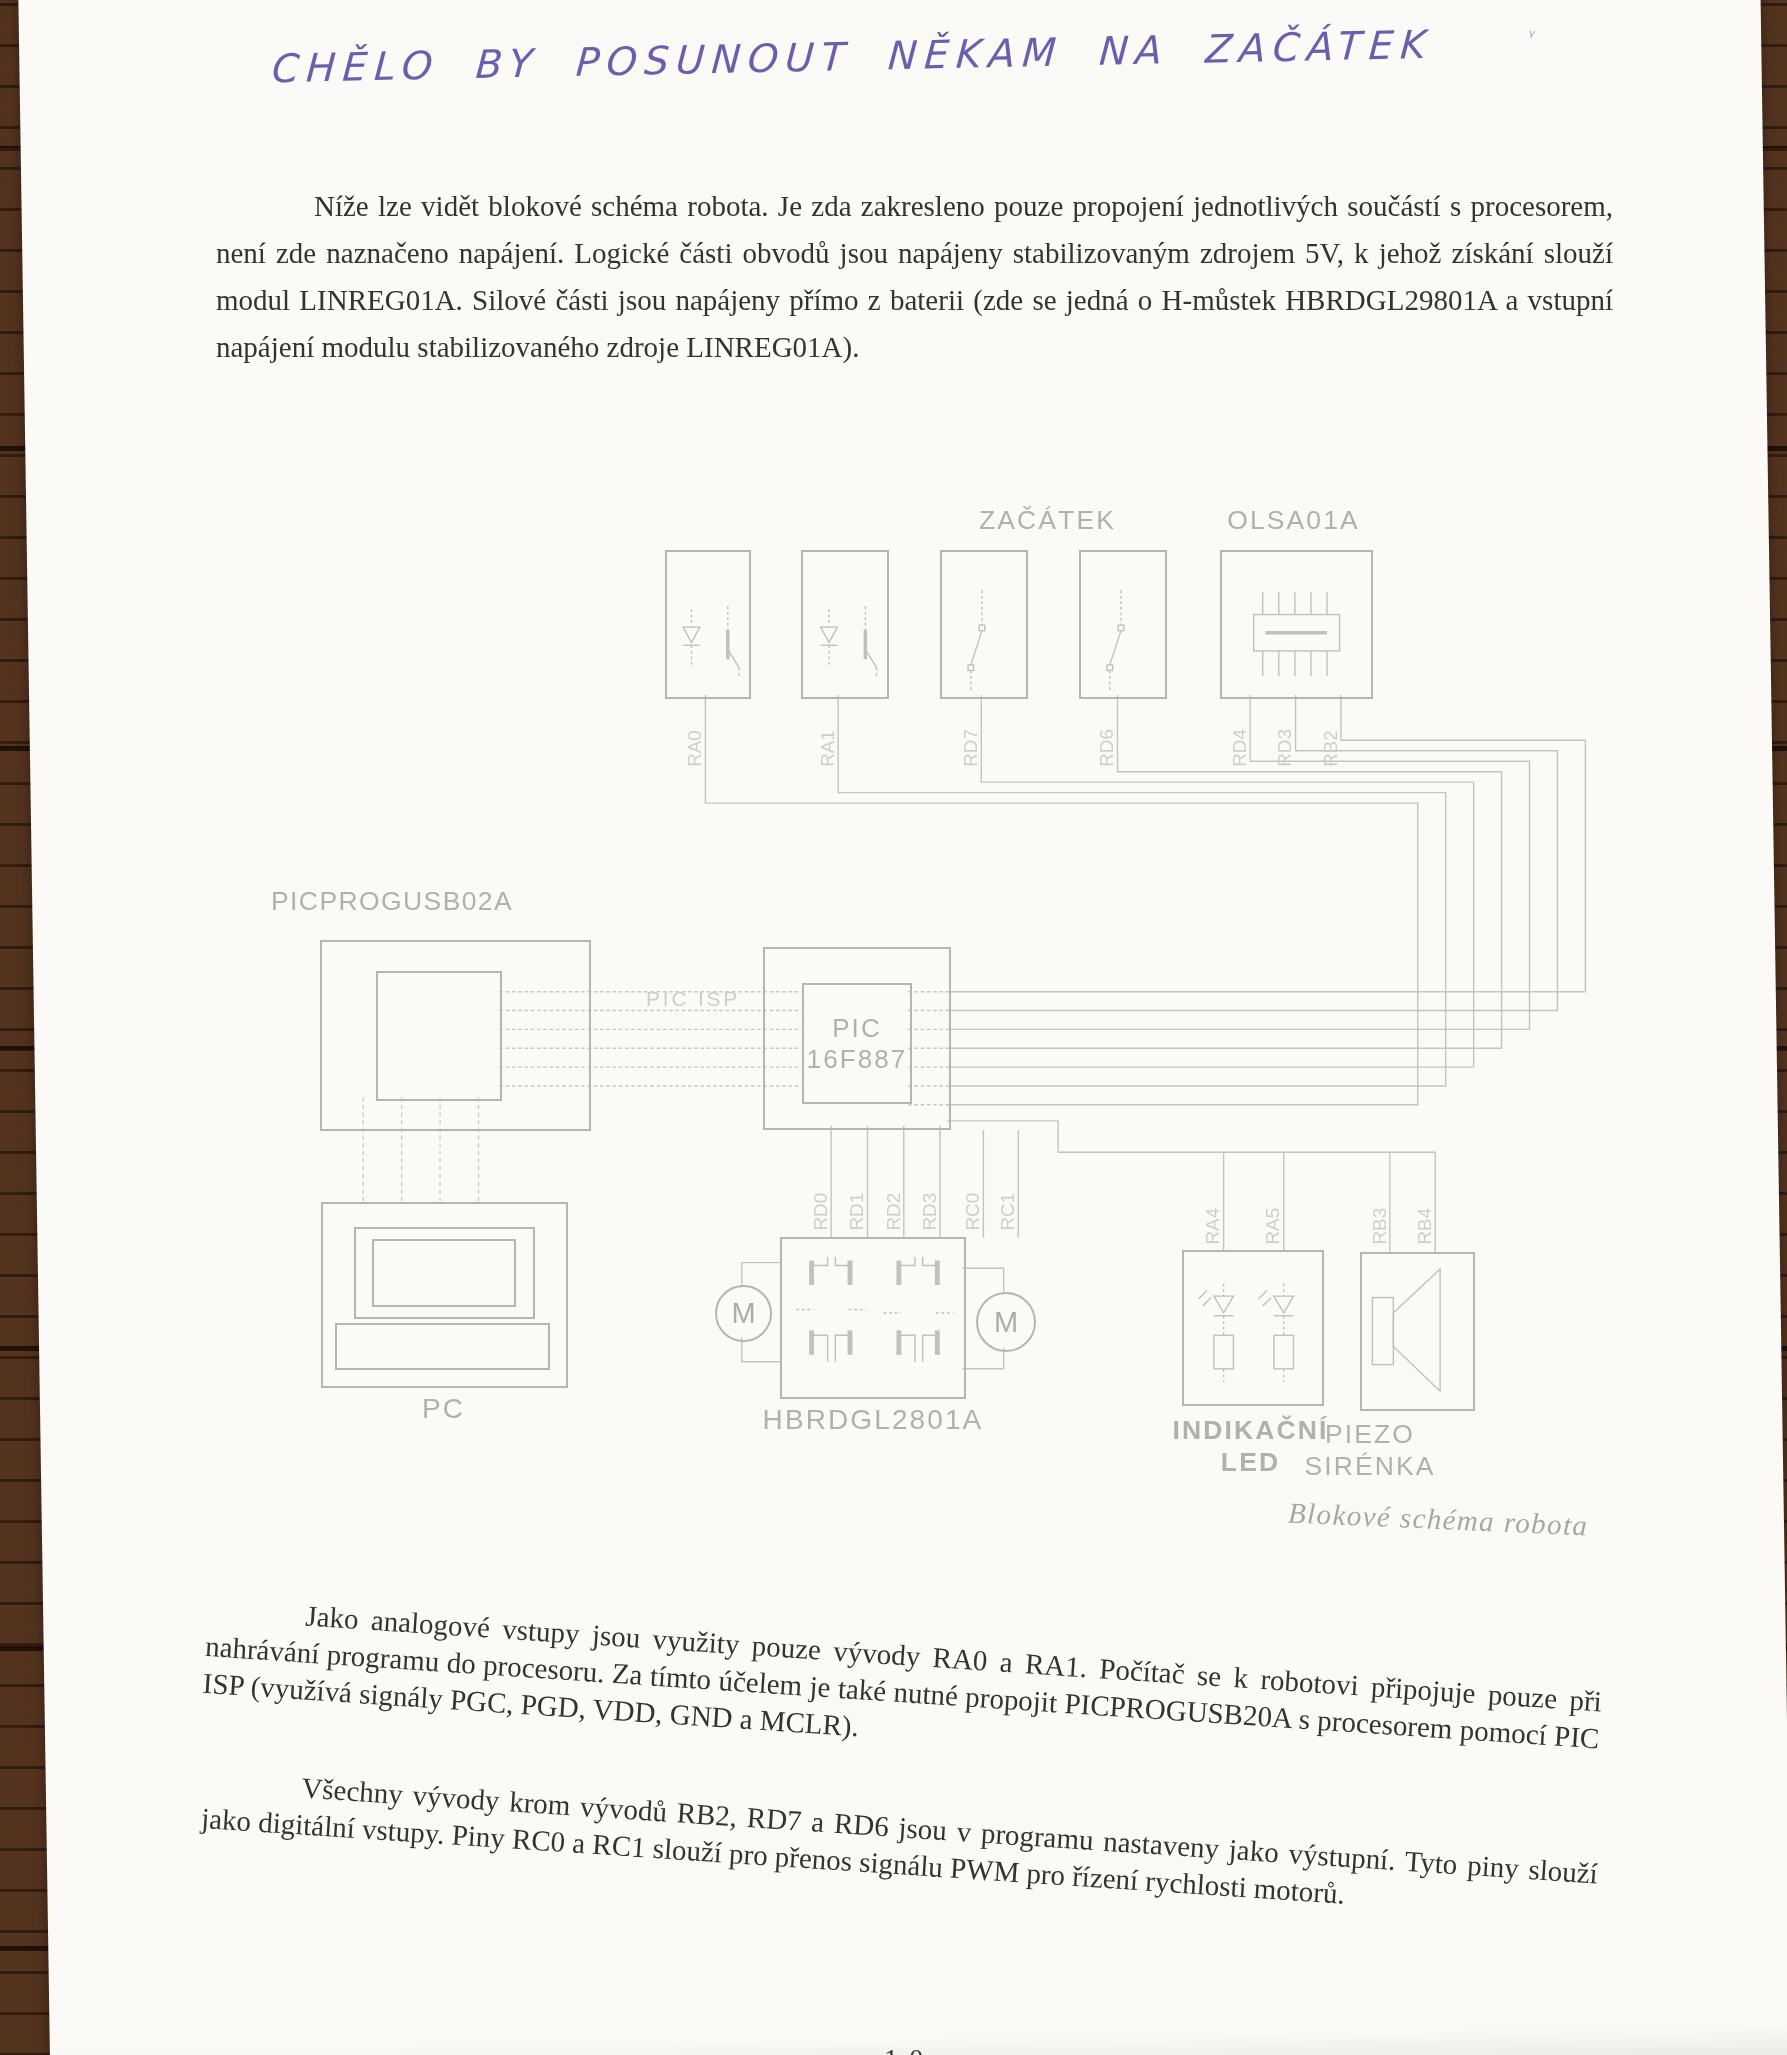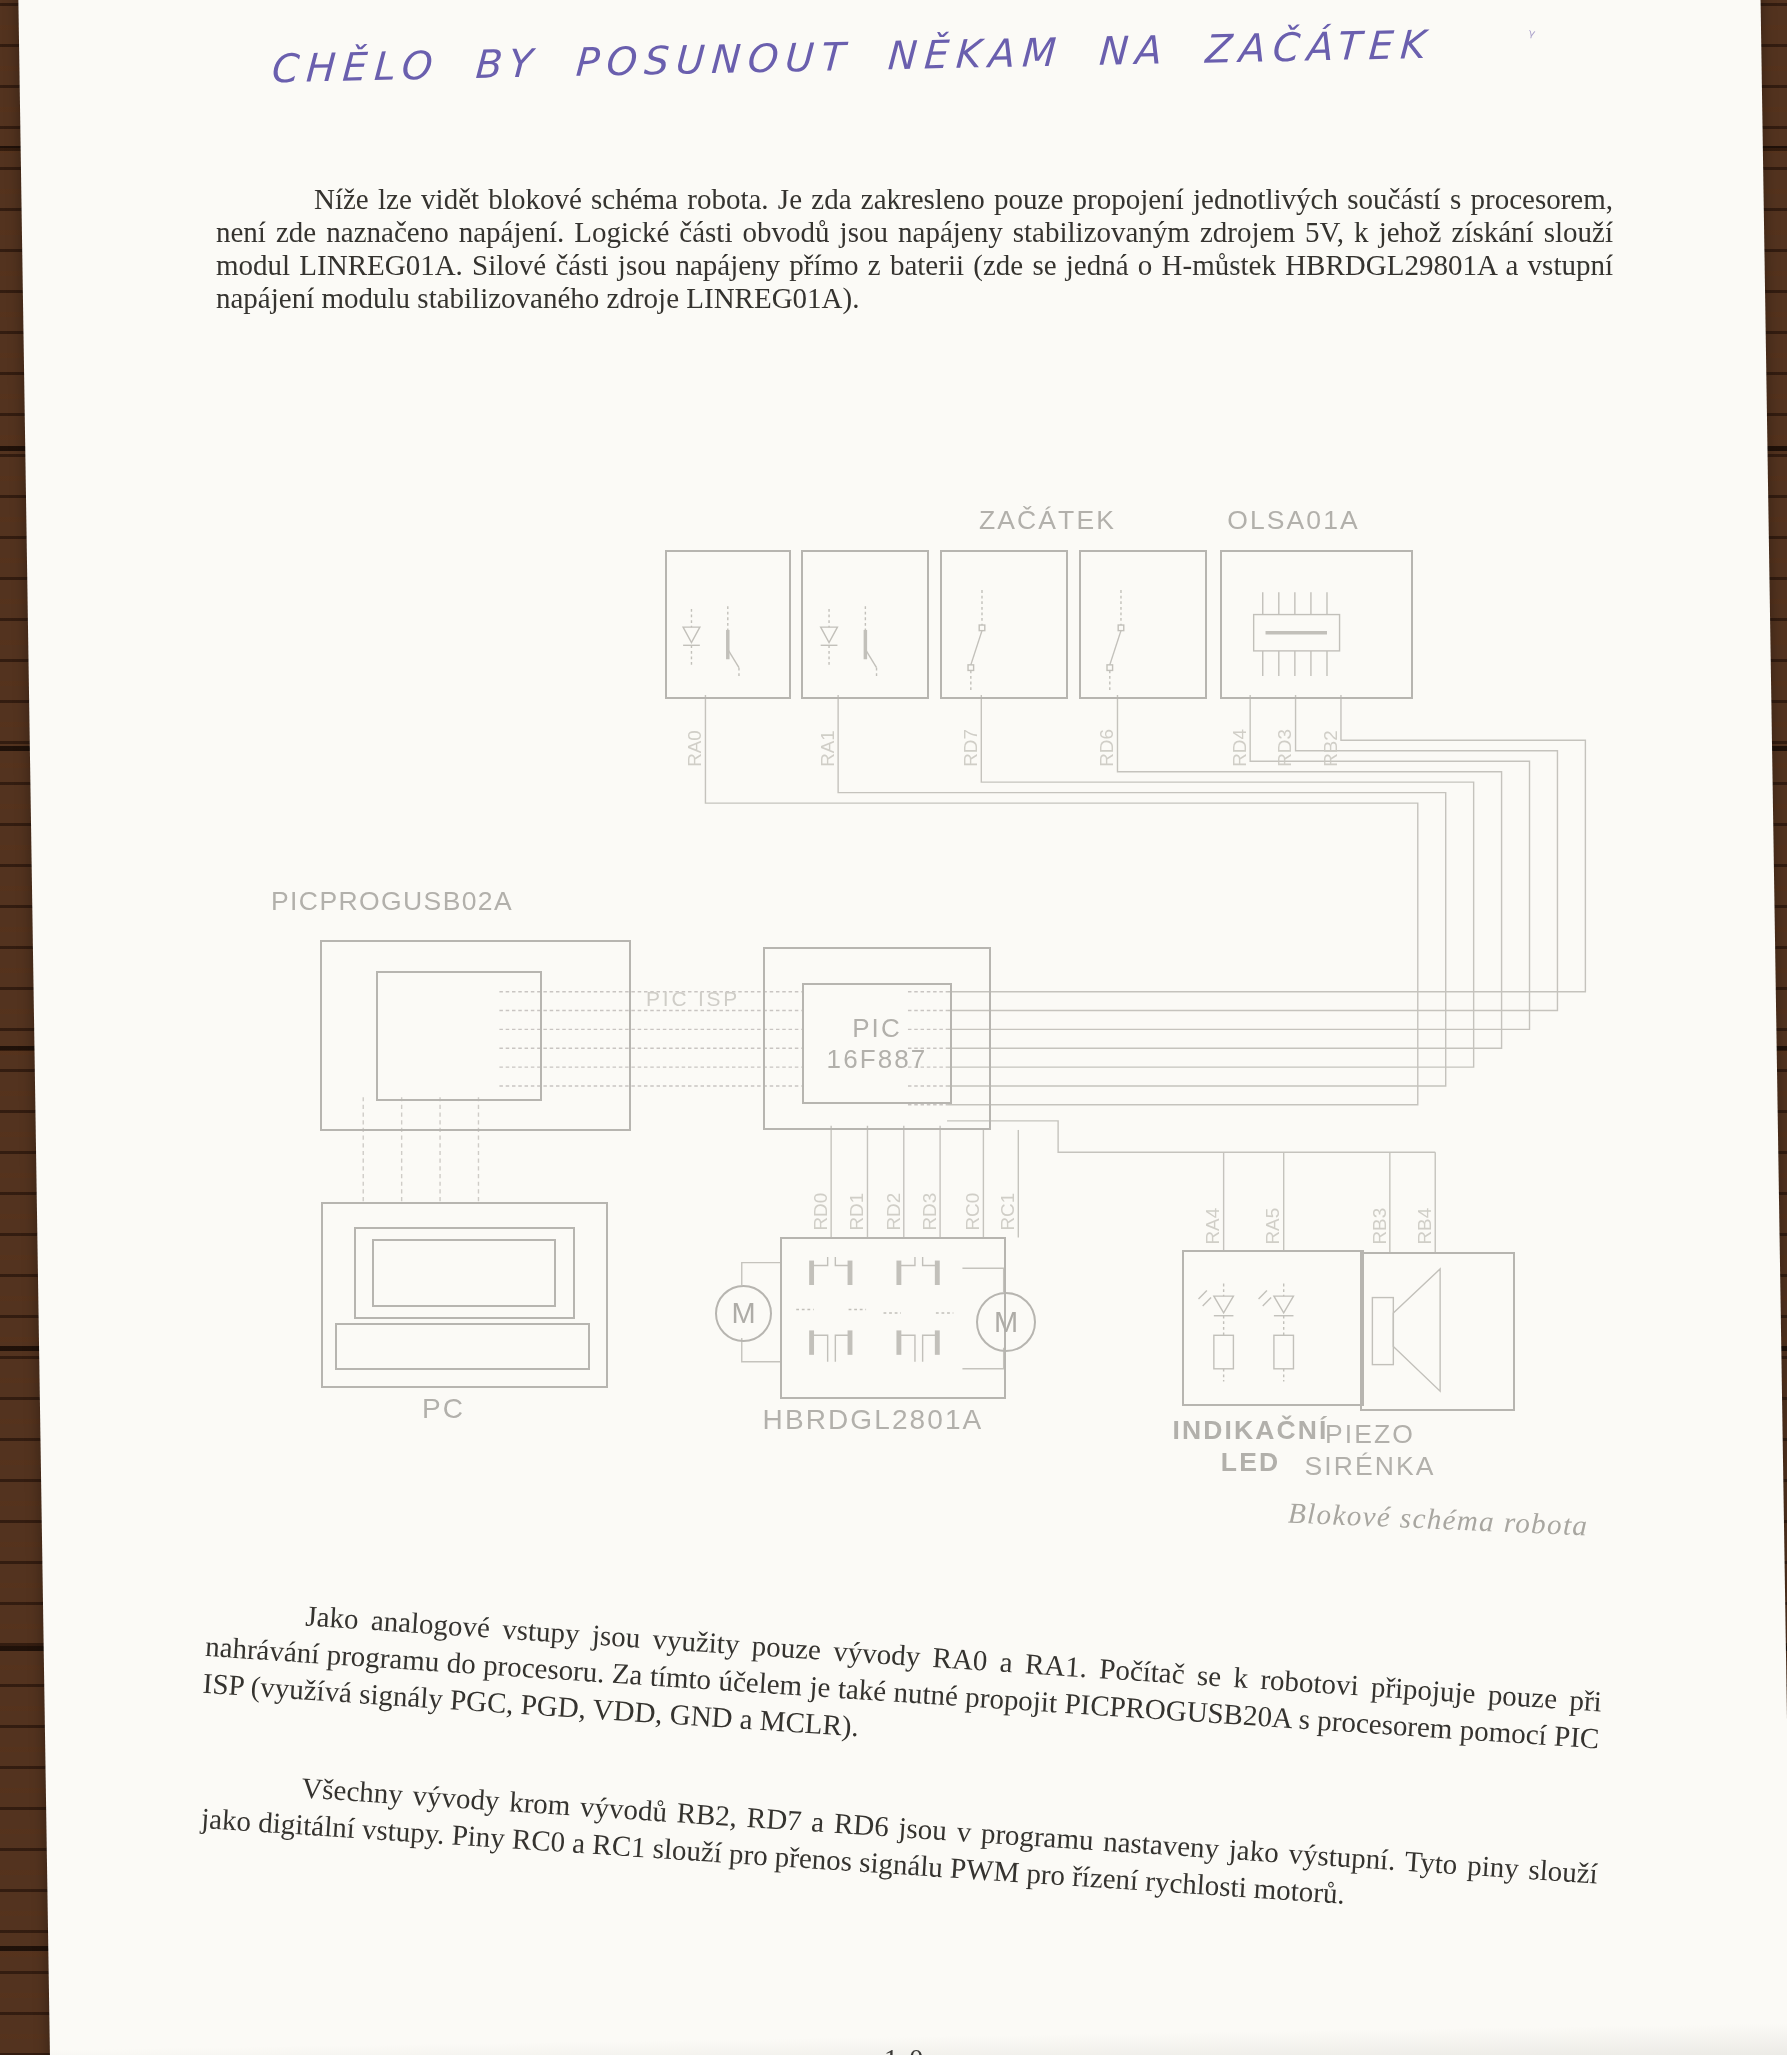--- a/index.html
+++ b/index.html
@@ -14,24 +14,24 @@
     background:#fbfaf6;transform:rotate(-0.88deg);transform-origin:top left;
     box-shadow:0 0 15.4px rgba(0,0,0,.35);}
   #paper-bottom-shade{position:absolute;left:0;bottom:0;width:100%;height:63px;
     background:linear-gradient(180deg, rgba(0,0,0,0), rgba(145,142,132,.28));}
   .abs{position:absolute;}
   .note{font-family:"DejaVu Sans",sans-serif;font-style:italic;font-size:39px;
     color:#5e52a8;letter-spacing:7px;word-spacing:17px;white-space:nowrap;
     transform:rotate(-1.2deg) skewX(-5deg);opacity:.92;}
   .h1{font-family:"Liberation Sans",sans-serif;font-weight:700;font-size:59px;
     color:#161616;letter-spacing:1.4px;white-space:nowrap;}
-  .para{font-family:"Liberation Serif",serif;font-size:29px;line-height:33px;
+  .para{font-family:"Liberation Serif",serif;font-size:29px;line-height:47px;
     color:#35332f;text-align:justify;text-indent:98px;width:1397px;}
   .tilt{transform:rotate(3.8deg);transform-origin:left top;line-height:37px;}
-  .blk{position:absolute;border:2.1px solid #b7b5b0;background:transparent;padding-left:40px;}
+  .blk{position:absolute;border:2.1px solid #b7b5b0;background:transparent;}
   .dlabel{position:absolute;font-family:"Liberation Sans",sans-serif;color:#b2b0ab;
     text-align:center;letter-spacing:2.1px;font-size:26.5px;line-height:32px;}
   .dlabel-left{text-align:left;}
   .picbox-text{position:absolute;left:0;top:0;width:100%;height:100%;display:flex;
     flex-direction:column;align-items:center;justify-content:center;
     font-family:"Liberation Sans",sans-serif;color:#b2b0ab;font-size:26px;
     letter-spacing:2.1px;line-height:31px;}
   .motor{position:absolute;border:2.1px solid #b7b5b0;border-radius:50%;
     display:flex;align-items:center;justify-content:center;
     font-family:"Liberation Sans",sans-serif;font-size:29px;color:#aeaca7;}

